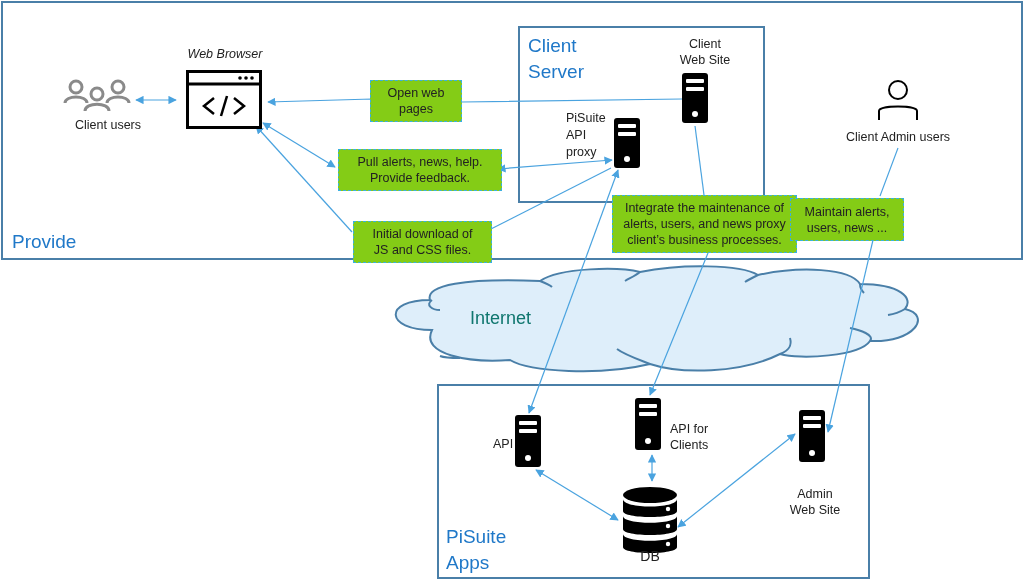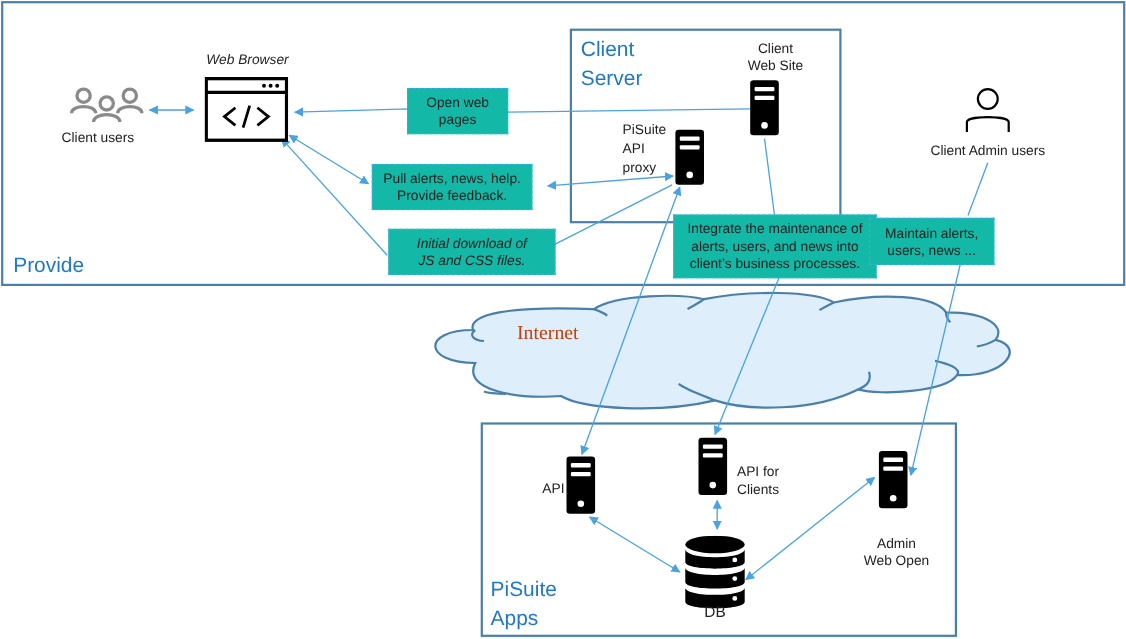--- a/index.html
+++ b/index.html
@@ -1,21 +1,21 @@
 <!DOCTYPE html>
 <html><head>
 <meta charset="utf-8">
 <style>
   html, body { margin:0; padding:0; background:#ffffff; }
   body { width:1024px; height:581px; position:relative; overflow:hidden; font-family:"Liberation Sans", sans-serif; }
   .abs { position:absolute; }
   .zone { position:absolute; border:2px solid #4a7fa8; box-sizing:border-box; }
   .zone-label { position:absolute; color:#1f78c8; font-size:19px; line-height:26px; }
   .node-label { position:absolute; font-size:12.5px; color:#222; text-align:center; line-height:16px; }
-  .note { position:absolute; border:1.5px dashed #3ab0e0; box-sizing:border-box; background:#14b8a6;
+  .note { position:absolute; border:1.5px dashed #3ab0e0; box-sizing:border-box; background:#84cc16;
           font-size:12.5px; color:#222; text-align:center; line-height:16px; display:flex; align-items:center; justify-content:center; flex-direction:column; }
   .server { position:absolute; width:26px; height:50px; background:#000; border-radius:3px; }
   .server .bar { position:absolute; left:4px; width:18px; height:4px; background:#fff; border-radius:1px; }
   .server .dot { position:absolute; left:10px; bottom:6px; width:6px; height:6px; background:#fff; border-radius:50%; }
   svg.overlay { position:absolute; left:0; top:0; pointer-events:none; }
   .lbl { white-space:pre-line; }
 </style>
 </head>
 <body>
 
@@ -47,21 +47,21 @@
   <path d="M 540 281 C 548 284, 550 285, 552 287" fill="none" stroke="#4a7fa8" stroke-width="2"></path>
   <path d="M 640 272 C 635 276, 630 278, 625 281" fill="none" stroke="#4a7fa8" stroke-width="2"></path>
   <path d="M 758 275 C 752 278, 748 280, 745 282" fill="none" stroke="#4a7fa8" stroke-width="2"></path>
   <path d="M 860 284 C 860 288, 862 291, 864 293" fill="none" stroke="#4a7fa8" stroke-width="2"></path>
   <path d="M 905 309 C 900 312, 895 314, 888 315" fill="none" stroke="#4a7fa8" stroke-width="2"></path>
   <path d="M 870 341 C 875 335, 860 330, 850 328" fill="none" stroke="#4a7fa8" stroke-width="2"></path>
   <path d="M 780 354 C 790 350, 792 345, 790 338" fill="none" stroke="#4a7fa8" stroke-width="2"></path>
   <path d="M 650 364 C 640 360, 625 355, 617 349" fill="none" stroke="#4a7fa8" stroke-width="2"></path>
   <path d="M 460 358 C 445 358, 440 356, 440 356" fill="none" stroke="#4a7fa8" stroke-width="2"></path>
 </svg>
-<div class="zone-label" style="left:470px; top:289px; color:#c2410c; font-size:18px;font-family:Liberation Serif, serif;">Internet</div>
+<div class="zone-label" style="left:470px; top:305px; color:#0f766e; font-size:18px;">Internet</div>
 
 <svg class="overlay" width="1024" height="581">
   <defs>
     <marker id="ah" viewBox="0 0 10 10" refX="9" refY="5" markerWidth="7" markerHeight="7" orient="auto-start-reverse">
       <path d="M0,0 L10,5 L0,10 z" fill="#4aa3df"></path>
     </marker>
   </defs>
   <g stroke="#4aa3df" stroke-width="1.2" fill="none">
     <line x1="136" y1="100" x2="176" y2="100" marker-start="url(#ah)" marker-end="url(#ah)"></line>
     <polyline points="682,99 462,102 372,99 268,102" marker-end="url(#ah)"></polyline>
@@ -83,21 +83,21 @@
 <svg class="abs" style="left:63px; top:77px;" width="68" height="36" viewBox="0 0 68 36">
   <g fill="none" stroke="#8a8a8a" stroke-width="3">
     <circle cx="13" cy="10" r="6"></circle>
     <path d="M2 26 C2 18, 24 18, 24 26"></path>
     <circle cx="55" cy="10" r="6"></circle>
     <path d="M44 26 C44 18, 66 18, 66 26"></path>
     <circle cx="34" cy="17" r="6"></circle>
     <path d="M22 34 C22 25, 46 25, 46 34"></path>
   </g>
 </svg>
-<div class="node-label" style="left:44px; top:117px; width:90px;">Client users</div>
+<div class="node-label" style="left:63px; top:117px; width:90px;">Client users</div>
 
 <div class="node-label" style="left:170px; top:46px; width:110px;font-style:italic;">Web Browser</div>
 <svg class="abs" style="left:186px; top:70px;" width="76" height="59" viewBox="0 0 76 59">
   <rect x="1.5" y="1.5" width="73" height="56" fill="#fff" stroke="#000" stroke-width="3"></rect>
   <line x1="1.5" y1="14" x2="74.5" y2="14" stroke="#000" stroke-width="3"></line>
   <circle cx="54" cy="8" r="1.8" fill="#000"></circle>
   <circle cx="60" cy="8" r="1.8" fill="#000"></circle>
   <circle cx="66" cy="8" r="1.8" fill="#000"></circle>
   <polyline points="28,28 18,36 28,44" fill="none" stroke="#000" stroke-width="2.5"></polyline>
   <line x1="41" y1="26" x2="35" y2="46" stroke="#000" stroke-width="2.5"></line>
@@ -122,26 +122,26 @@
 </div>
 
 <svg class="abs" style="left:877px; top:79px;" width="42" height="42" viewBox="0 0 42 42">
   <circle cx="21" cy="11" r="9" fill="none" stroke="#000" stroke-width="2"></circle>
   <path d="M2 41 L2 32 C2 26, 40 26, 40 32 L40 41" fill="none" stroke="#000" stroke-width="2"></path>
 </svg>
 <div class="node-label" style="left:838px; top:129px; width:120px;">Client Admin users</div>
 
 <div class="note lbl" style="left:370px; top:80px; width:92px; height:42px;">Open web
 pages</div>
-<div class="note lbl" style="left:338px; top:149px; width:146px; height:42px;">Pull alerts, news, help.
+<div class="note lbl" style="left:338px; top:149px; width:164px; height:42px;">Pull alerts, news, help.
 Provide feedback.</div>
-<div class="note lbl" style="left:353px; top:208px; width:152px; height:42px;font-style:italic;">Initial download of
+<div class="note lbl" style="left:353px; top:221px; width:139px; height:42px;">Initial download of
 JS and CSS files.</div>
 <div class="note lbl" style="left:612px; top:195px; width:185px; height:58px;">Integrate the maintenance of
-alerts, users, and news into
+alerts, users, and news proxy
 client’s business processes.</div>
 <div class="note lbl" style="left:790px; top:198px; width:114px; height:43px;">Maintain alerts,
 users, news ...</div>
 
 <div class="server" style="left:515px; top:415px; width:26px; height:52px;">
   <div class="bar" style="top:6px;"></div>
     <div class="bar" style="top:14px;"></div>
     <div class="dot"></div>
 </div>
 <div class="node-label" style="left:493px; top:436px; text-align:left;">API</div>
@@ -153,21 +153,21 @@
 </div>
 <div class="node-label lbl" style="left:670px; top:421px; text-align:right;">API for
 Clients</div>
 
 <div class="server" style="left:799px; top:410px; width:26px; height:52px;">
   <div class="bar" style="top:6px;"></div>
     <div class="bar" style="top:14px;"></div>
     <div class="dot"></div>
 </div>
 <div class="node-label lbl" style="left:775px; top:486px; width:80px;">Admin
-Web Open</div>
+Web Site</div>
 
 <svg class="abs" style="left:622px; top:487px;" width="56" height="68" viewBox="0 0 56 68">
   <ellipse cx="28" cy="8" rx="27" ry="8" fill="#000"></ellipse>
   <path d="M1 12 C1 22, 55 22, 55 12 L55 24 C55 32, 1 32, 1 24 Z" fill="#000"></path>
   <path d="M1 29 C1 38, 55 38, 55 29 L55 42 C55 50, 1 50, 1 42 Z" fill="#000"></path>
   <path d="M1 47 C1 56, 55 56, 55 47 L55 60 C55 68, 1 68, 1 60 Z" fill="#000"></path>
   <circle cx="46" cy="22" r="2.2" fill="#fff"></circle>
   <circle cx="46" cy="39" r="2.2" fill="#fff"></circle>
   <circle cx="46" cy="57" r="2.2" fill="#fff"></circle>
 </svg>

